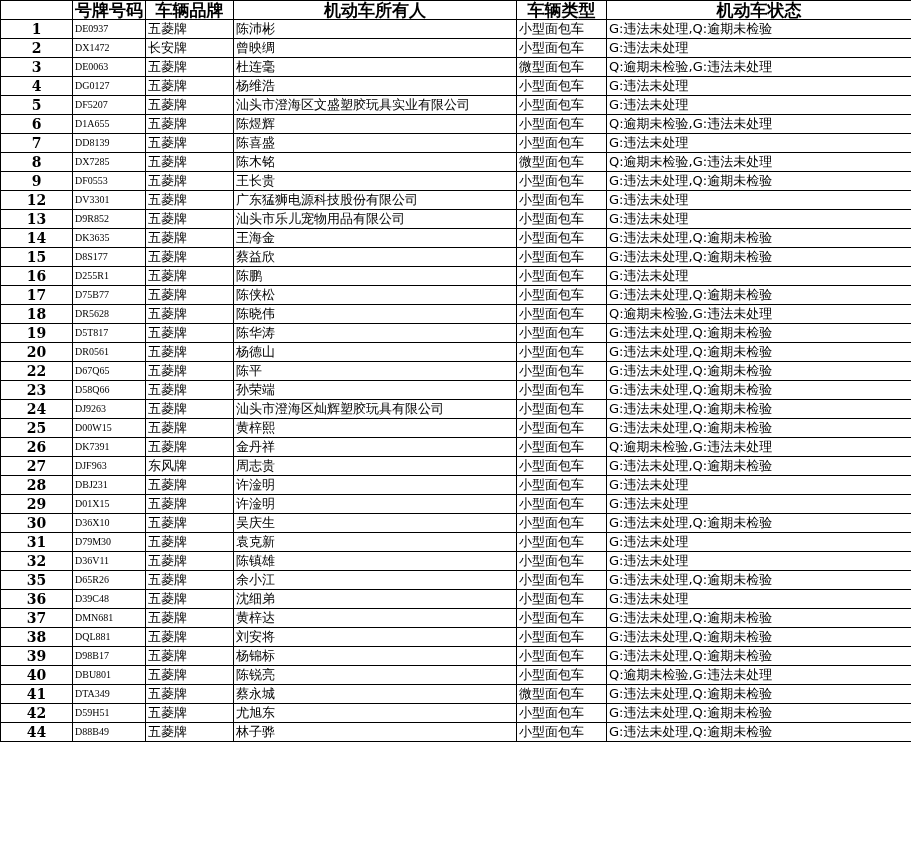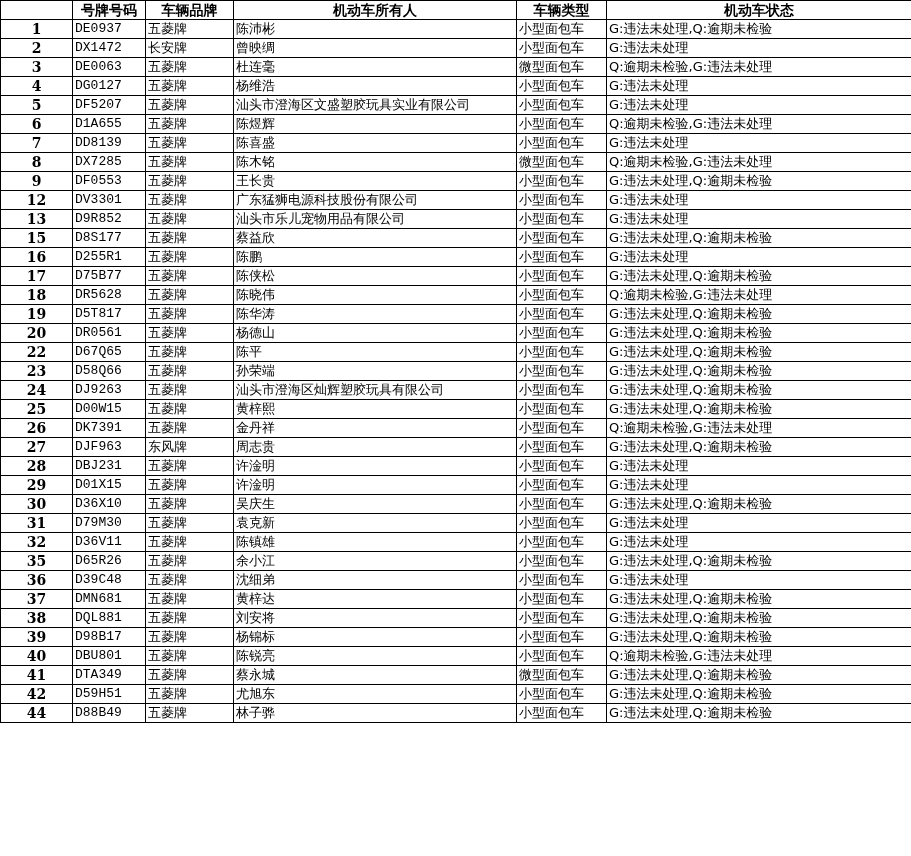--- a/index.html
+++ b/index.html
@@ -27,32 +27,32 @@
     line-height: 18px;
     padding: 0 2px;
     font-size: 13px;
     overflow: hidden;
     white-space: nowrap;
     background: #ffffff;
   }
   .vehicle-table th {
     font-weight: bold;
     text-align: center;
-    font-size: 14px;
+    font-size: 17px;
     padding: 0;
   }
   .vehicle-table td.row-num {
     font-weight: bold;
     text-align: center;
     font-size: 14px;
     font-family: "DejaVu Serif", serif;
   }
   .vehicle-table td.plate {
-    font-family: Liberation Mono, monospace;
-    font-size: 13px;
+    font-family: Liberation Serif, serif;
+    font-size: 10px;
   }
   col.c-num   { width: 72px;  }
   col.c-plate { width: 73px;  }
   col.c-brand { width: 88px;  }
   col.c-owner { width: 283px; }
   col.c-type  { width: 90px;  }
   col.c-status{ width: 305px; }
 </style>
 </head>
 <body>
@@ -160,20 +160,28 @@
         </tr>
         <tr>
           <td class="row-num">13</td>
           <td class="plate">D9R852</td>
           <td>五菱牌</td>
           <td>汕头市乐儿宠物用品有限公司</td>
           <td>小型面包车</td>
           <td>G:违法未处理</td>
         </tr>
         <tr>
+          <td class="row-num">14</td>
+          <td class="plate">DK3635</td>
+          <td>五菱牌</td>
+          <td>王海金</td>
+          <td>小型面包车</td>
+          <td>G:违法未处理,Q:逾期未检验</td>
+        </tr>
+        <tr>
           <td class="row-num">15</td>
           <td class="plate">D8S177</td>
           <td>五菱牌</td>
           <td>蔡益欣</td>
           <td>小型面包车</td>
           <td>G:违法未处理,Q:逾期未检验</td>
         </tr>
         <tr>
           <td class="row-num">16</td>
           <td class="plate">D255R1</td>

